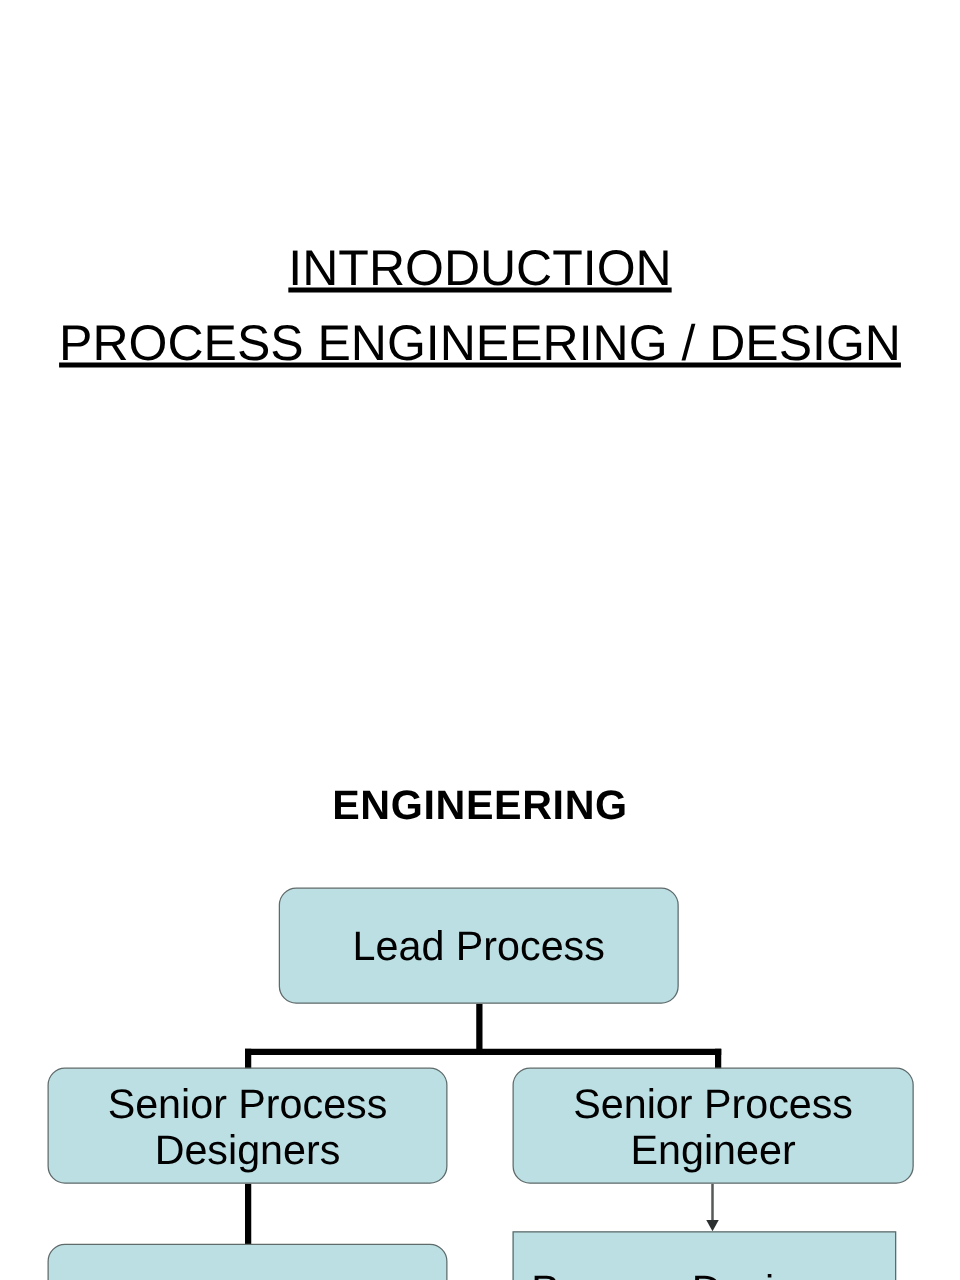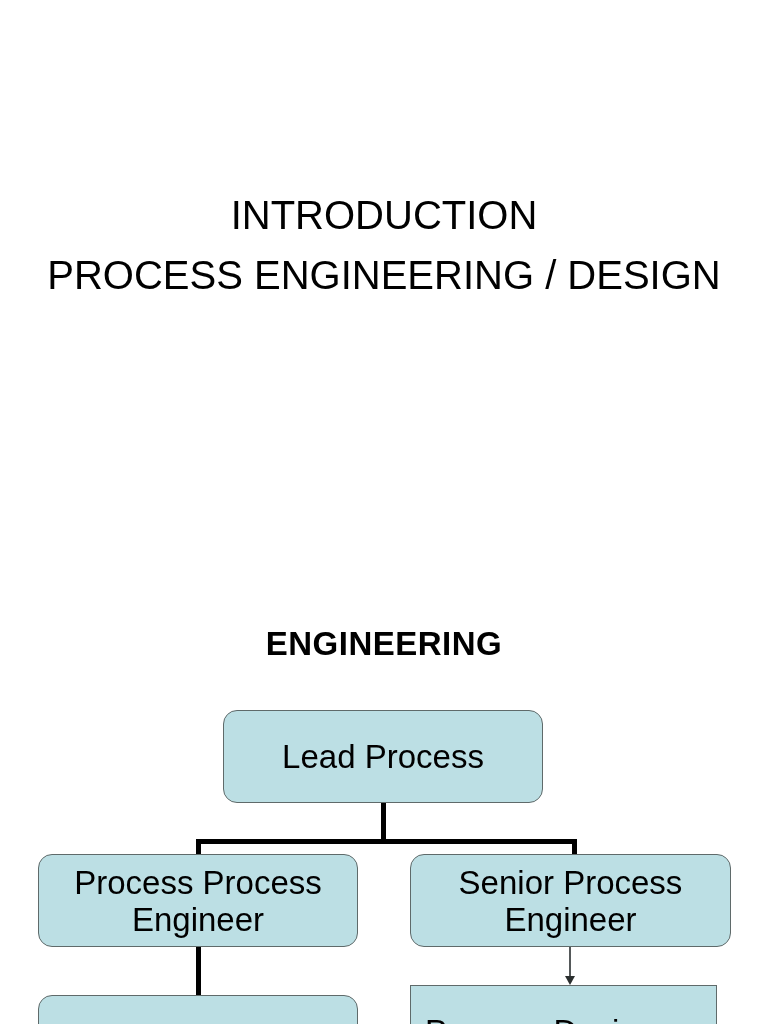--- a/index.html
+++ b/index.html
@@ -26,20 +26,21 @@
     top: 185px;
     width: 768px;
     text-align: center;
   }
   .title-line {
     font-size: 40px;
     line-height: 60px;
     font-weight: 400;
     letter-spacing: 0px;
     white-space: nowrap;
+    text-decoration: underline;
   }
 
   
   .section-heading {
     position: absolute;
     left: 0;
     top: 623px;
     width: 768px;
     text-align: center;
     font-size: 33px;
@@ -135,21 +136,21 @@
 
     <div class="conn conn-v-lead"></div>
     <div class="conn conn-h-split"></div>
     <div class="conn conn-v-left"></div>
     <div class="conn conn-v-right"></div>
     <div class="conn conn-v-eng"></div>
     <div class="arrow-des"></div>
 
     <div class="node rounded node-lead">Lead Process</div>
 
-    <div class="node rounded node-sr-eng">Process Process Engineer</div>
+    <div class="node rounded node-sr-eng">Senior Process Designers</div>
 
     <div class="node rounded node-sr-des">Senior Process Engineer</div>
 
     <div class="node rounded node-bottom-left"></div>
 
     <div class="node sharp node-bottom-right">Process Designers</div>
 
   </div>
 </div>
 

